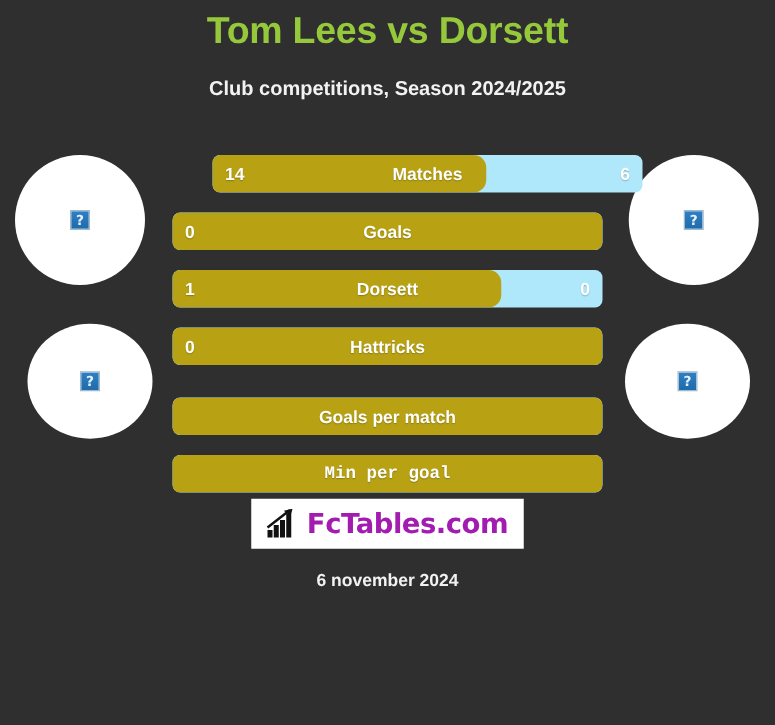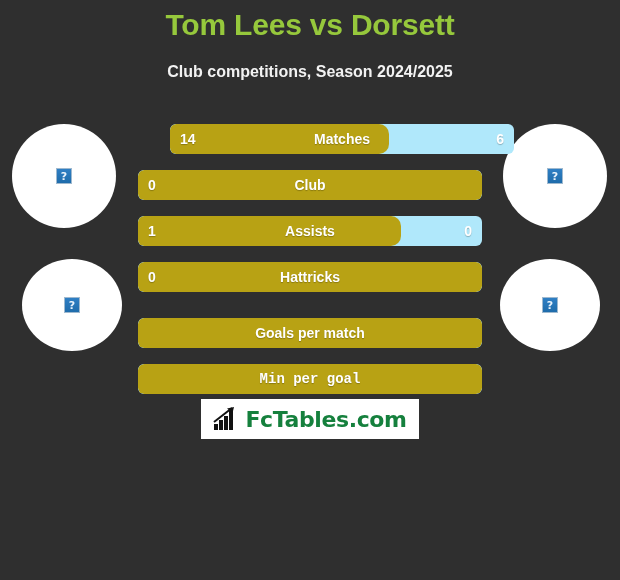--- a/index.html
+++ b/index.html
@@ -143,21 +143,21 @@
     background: #ffffff;
     display: flex;
     align-items: center;
     justify-content: center;
     gap: 6px;
   }
   .logo-icon { display: block; }
   .logo-text {
     font-size: 22px;
     font-weight: bold;
-    color: #15803d;
+    color: #a21caf;
     letter-spacing: -0.4px;
     font-family: "DejaVu Sans", sans-serif;
   }
 
   
   .date {
     position: absolute;
     left: 0;
     top: 456px;
     width: 620px;
@@ -194,28 +194,28 @@
     <div class="bar-row" style="background: rgb(176, 232, 251); margin-left: 32px;">
       <div class="bar-left" style="width: 63.7%; background: rgb(184, 162, 20);"></div>
       <div class="val val-left">14</div>
       <div class="bar-label">Matches</div>
       <div class="val val-right">6</div>
     </div>
 
     <div class="bar-row" style="background: rgb(176, 232, 251);">
       <div class="bar-left full" style="width: 100%; background: rgb(184, 162, 20);"></div>
       <div class="val val-left">0</div>
-      <div class="bar-label">Club</div>
+      <div class="bar-label">Goals</div>
       <div class="val val-right"></div>
     </div>
 
     <div class="bar-row" style="background: rgb(176, 232, 251);">
       <div class="bar-left" style="width: 76.5%; background: rgb(184, 162, 20);"></div>
       <div class="val val-left">1</div>
-      <div class="bar-label">Assists</div>
+      <div class="bar-label">Dorsett</div>
       <div class="val val-right">0</div>
     </div>
 
     <div class="bar-row" style="background: rgb(176, 232, 251);">
       <div class="bar-left full" style="width: 100%; background: rgb(184, 162, 20);"></div>
       <div class="val val-left">0</div>
       <div class="bar-label">Hattricks</div>
       <div class="val val-right"></div>
     </div>
 
@@ -240,14 +240,15 @@
       <rect x="1" y="17" width="4" height="6" fill="#111111"></rect>
       <rect x="6" y="13" width="4" height="10" fill="#111111"></rect>
       <rect x="11" y="9" width="4" height="14" fill="#111111"></rect>
       <rect x="16" y="4" width="4" height="19" fill="#111111"></rect>
       <path d="M1 15 L19 1" stroke="#111111" stroke-width="2" fill="none"></path>
       <path d="M21 0 L14 1.5 L19.5 6 Z" fill="#111111"></path>
     </svg>
     <span class="logo-text">FcTables.com</span>
   </div>
 
+  <div class="date">6 november 2024</div>
 
 </div>
 
 </body></html>

